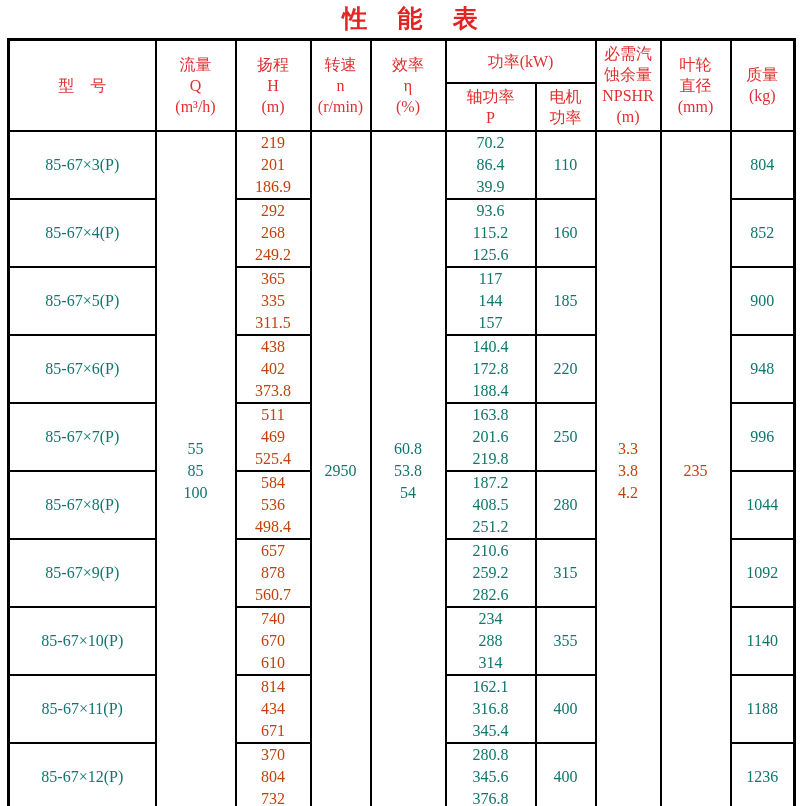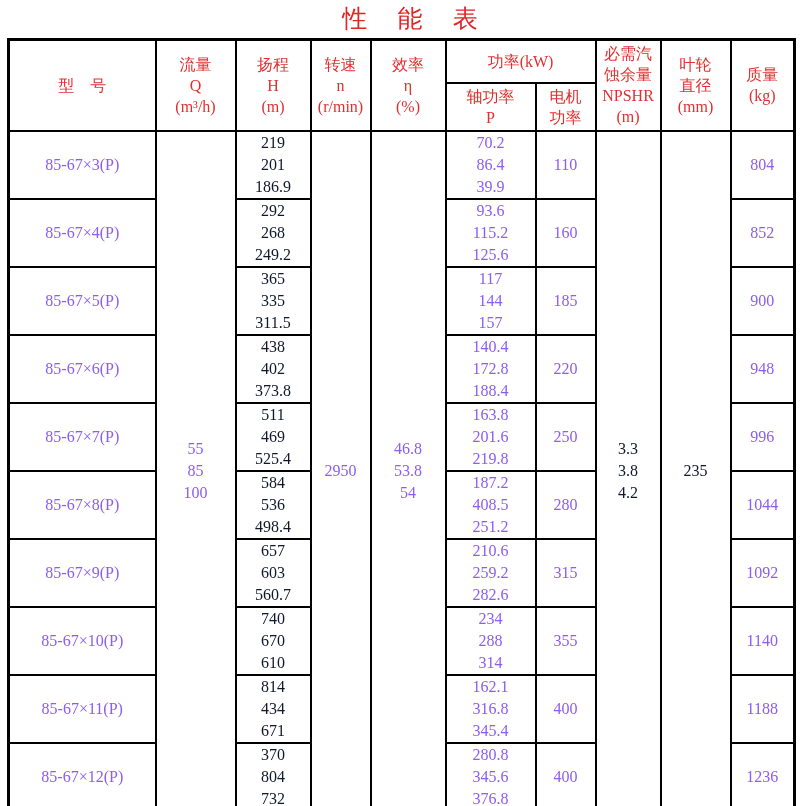--- a/index.html
+++ b/index.html
@@ -2,40 +2,40 @@
 <html><head>
 <meta charset="utf-8">
 <style>
   html,body { margin:0; padding:0; background:#ffffff; }
   .page {
     width:800px; height:806px; background:#fff; overflow:hidden;
     font-family:"Liberation Serif","DejaVu Serif",serif;
     color:#1c1c1c;
   }
   .title {
-    text-align:center; font-weight:normal; font-size:25px;
+    text-align:center; font-weight:bold; font-size:25px;
     color:#e12424; letter-spacing:12px; padding:2px 0 3px 12px;margin-left:20px;
   }
   table.perf {
     border-collapse:collapse; table-layout:fixed;
     margin-left:7px; width:786px;
     border:3px solid #000;
   }
   .perf th, .perf td {
     border:2px solid #000; padding:0; text-align:center;
     vertical-align:middle; font-weight:normal; font-size:16px;
     overflow:hidden;
   }
   .perf thead tr.h1 { height:43px; }
   .perf thead tr.h2 { height:48px; }
   .perf tbody tr { height:67px; }
   .ln { line-height:22px; }
   .hln { line-height:21px; }
-  .red { color:#8b5cf6; }
-  .blk { color:#0f172a; }
+  .red { color:#0f766e; }
+  .blk { color:#c2410c; }
   th .red, th div { color:#e12f2f; }
 </style>
 </head>
 <body>
 
 <div class="page">
   <div class="title">性 能 表</div>
 
   <table class="perf">
     <colgroup>
@@ -113,21 +113,21 @@
           <div class="ln">85</div>
           <div class="ln">100</div>
         </td>
         <td class="blk">
           <div class="ln">219</div>
           <div class="ln">201</div>
           <div class="ln">186.9</div>
         </td>
         <td class="red" rowspan="10">2950</td>
         <td class="red" rowspan="10">
-          <div class="ln">46.8</div>
+          <div class="ln">60.8</div>
           <div class="ln">53.8</div>
           <div class="ln">54</div>
         </td>
         <td class="red">
           <div class="ln">70.2</div>
           <div class="ln">86.4</div>
           <div class="ln">39.9</div>
         </td>
         <td class="red">110</td>
         <td class="blk" rowspan="10">
@@ -210,21 +210,21 @@
           <div class="ln">408.5</div>
           <div class="ln">251.2</div>
         </td>
         <td class="red">280</td>
         <td class="red">1044</td>
       </tr>
       <tr>
         <td class="red">85-67×9(P)</td>
         <td class="blk">
           <div class="ln">657</div>
-          <div class="ln">603</div>
+          <div class="ln">878</div>
           <div class="ln">560.7</div>
         </td>
         <td class="red">
           <div class="ln">210.6</div>
           <div class="ln">259.2</div>
           <div class="ln">282.6</div>
         </td>
         <td class="red">315</td>
         <td class="red">1092</td>
       </tr>

